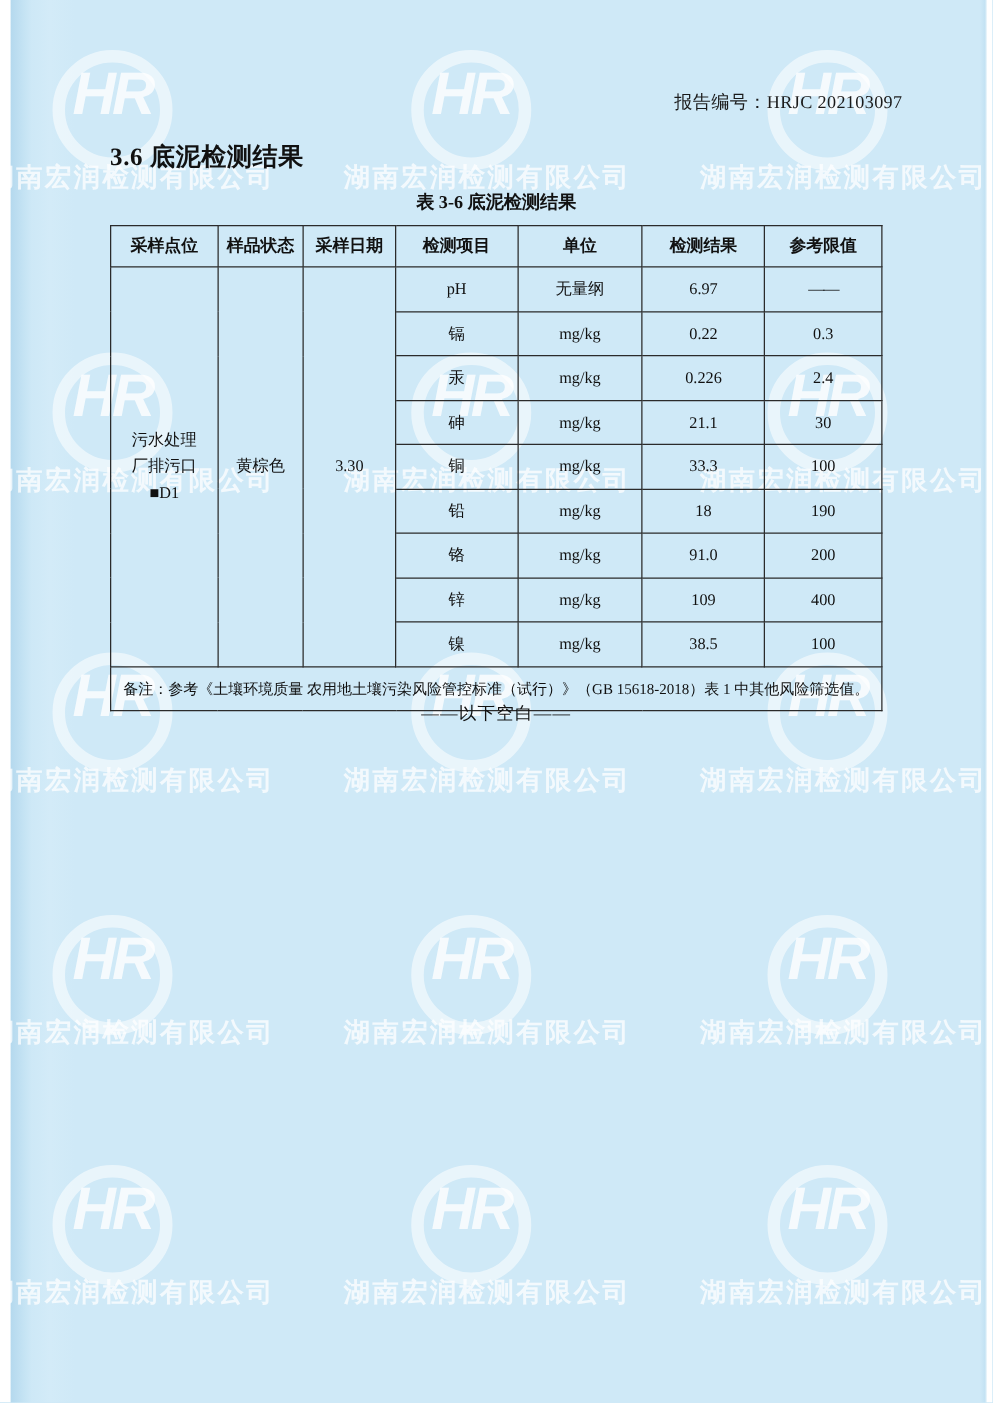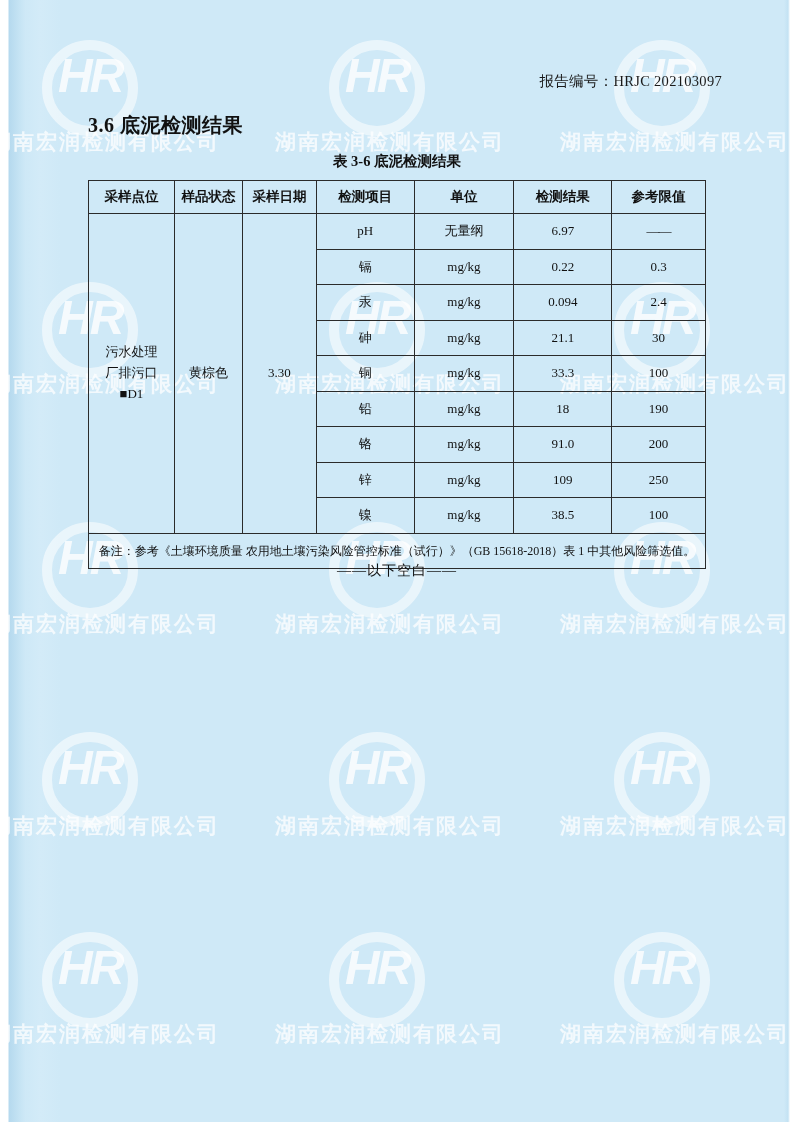--- a/index.html
+++ b/index.html
@@ -265,21 +265,21 @@
       </tr>
       <tr>
         <td class="item">镉</td>
         <td class="unit">mg/kg</td>
         <td class="result mono-val">0.22</td>
         <td class="limit mono-val">0.3</td>
       </tr>
       <tr>
         <td class="item">汞</td>
         <td class="unit">mg/kg</td>
-        <td class="result mono-val">0.094</td>
+        <td class="result mono-val">0.226</td>
         <td class="limit mono-val">2.4</td>
       </tr>
       <tr>
         <td class="item">砷</td>
         <td class="unit">mg/kg</td>
         <td class="result mono-val">21.1</td>
         <td class="limit mono-val">30</td>
       </tr>
       <tr>
         <td class="item">铜</td>
@@ -296,21 +296,21 @@
       <tr>
         <td class="item">铬</td>
         <td class="unit">mg/kg</td>
         <td class="result mono-val">91.0</td>
         <td class="limit mono-val">200</td>
       </tr>
       <tr>
         <td class="item">锌</td>
         <td class="unit">mg/kg</td>
         <td class="result mono-val">109</td>
-        <td class="limit mono-val">250</td>
+        <td class="limit mono-val">400</td>
       </tr>
       <tr>
         <td class="item">镍</td>
         <td class="unit">mg/kg</td>
         <td class="result mono-val">38.5</td>
         <td class="limit mono-val">100</td>
       </tr>
       <tr>
         <td class="note" colspan="7">备注：参考《土壤环境质量  农用地土壤污染风险管控标准（试行）》（GB 15618-2018）表 1 中其他风险筛选值。</td>
       </tr>

